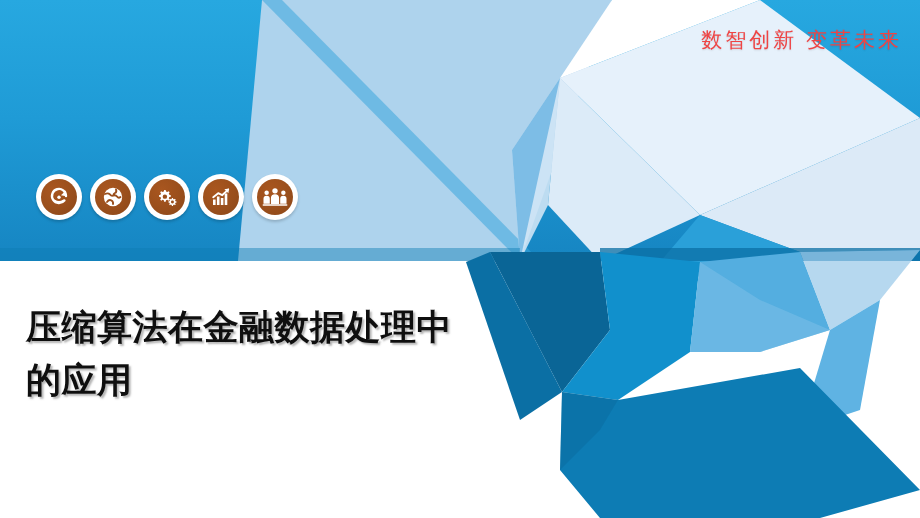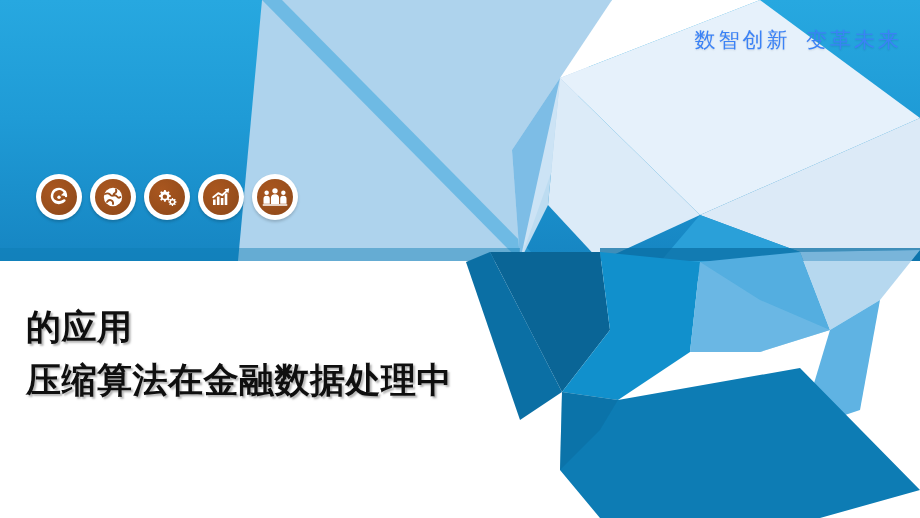--- a/index.html
+++ b/index.html
@@ -28,24 +28,24 @@
     position: absolute;
     left: 0; top: 0;
     width: 920px;
     height: 518px;
   }
   
   #tagline {
     position: absolute;
     right: 18px;
     top: 26px;
-    font-family: Liberation Mono, monospace;
+    font-family: Liberation Sans, sans-serif;
     font-size: 21px;
     letter-spacing: 3px;
-    color: #3b82f6;
+    color: #ef4444;
     white-space: nowrap;
     text-shadow: 0 1px 2px rgba(0,0,0,0.12);
   }
   
   #icon-row {
     position: absolute;
     left: 36px;
     top: 174px;
     display: flex;
     gap: 8px;
@@ -202,17 +202,17 @@
             <path d="M19.6 19.2 v-5.2 a3.4 3.4 0 0 1 3.4-3.4 a3.4 3.4 0 0 1 3.4 3.4 v5.2 z"></path>
             <rect x="0.6" y="19.8" width="26.8" height="1.6" rx="0.8"></rect>
           </g>
         </svg>
       </div>
     </div>
 
   </div>
 
   <div id="title">
+    <span class="tline">压缩算法在金融数据处理中</span>
     <span class="tline">的应用</span>
-    <span class="tline">压缩算法在金融数据处理中</span>
   </div>
 
 </div>
 
 </body></html>

